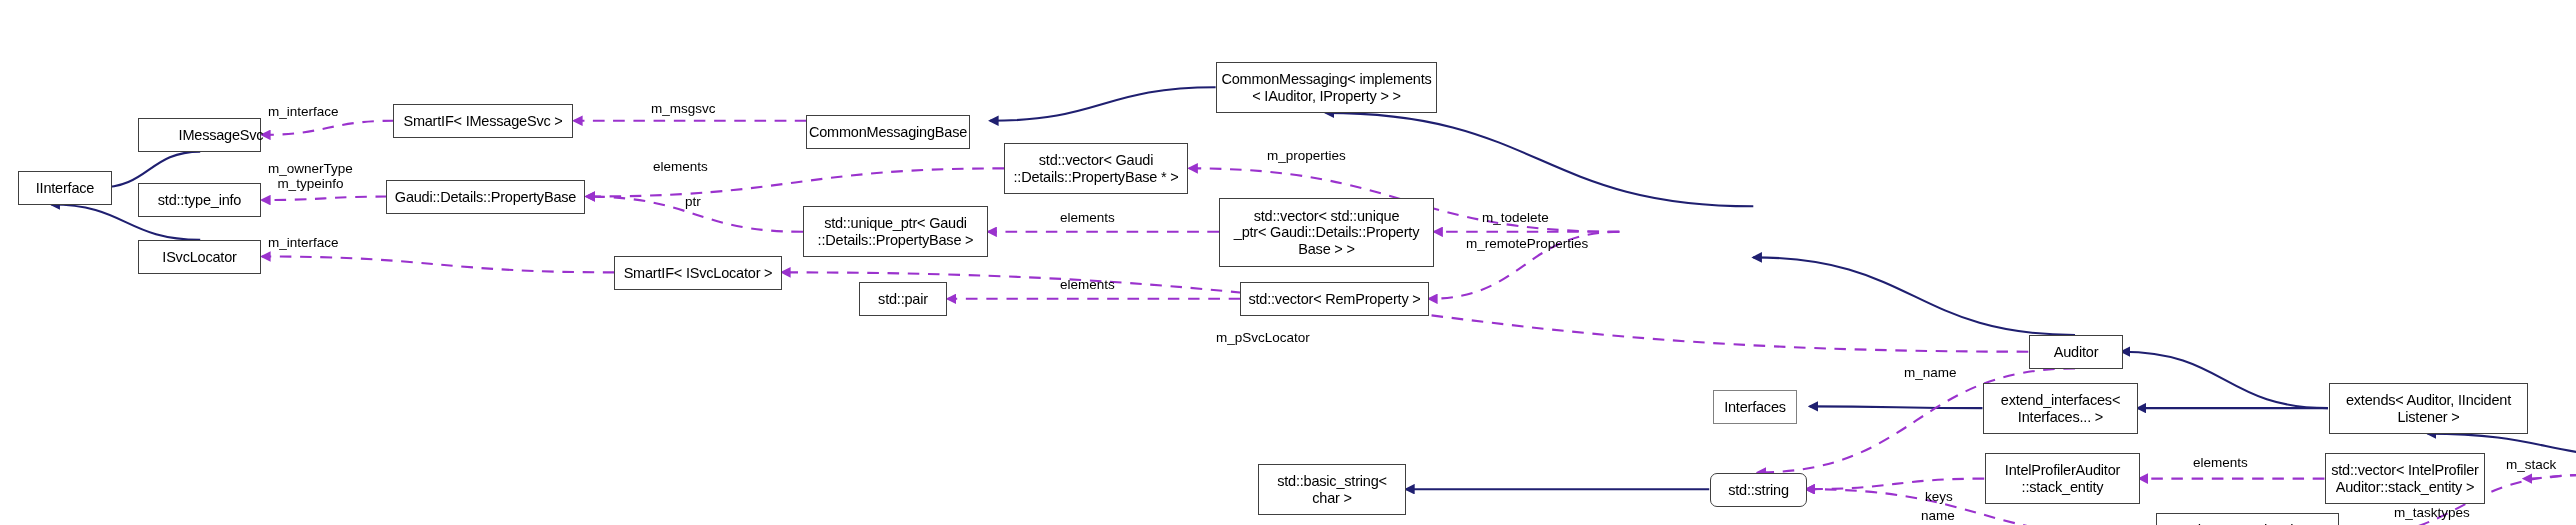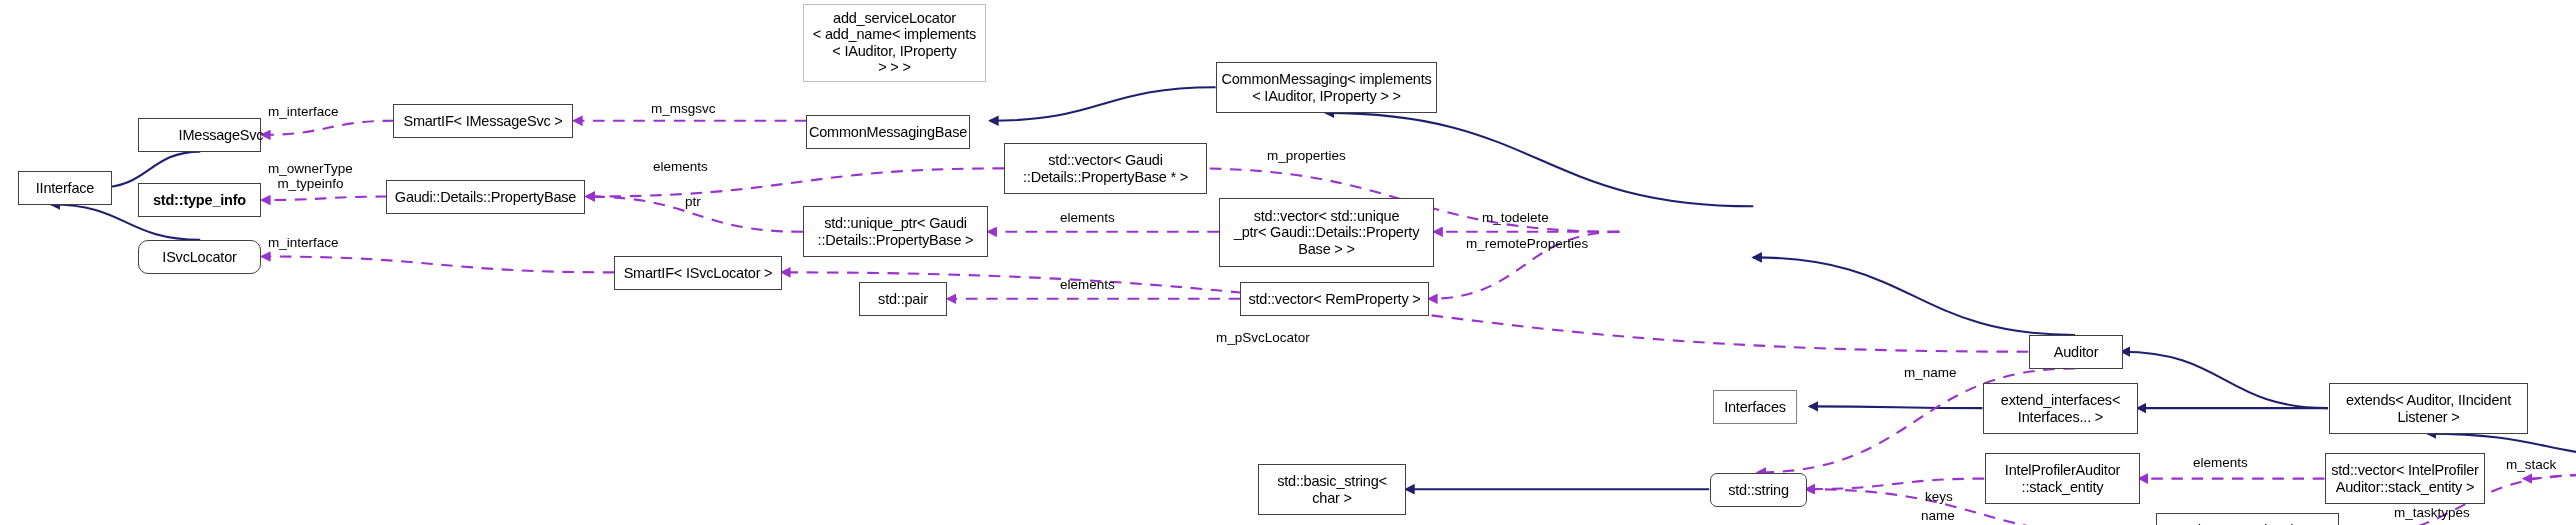--- a/index.html
+++ b/index.html
@@ -92,40 +92,36 @@
       <path d="M 1286.49,310.185 C 1134.6,310.185 1134.6,310.185 982.71,310.185" fill="none" stroke-width="2.2" stroke="#9a32cd" stroke-dasharray="12,9" marker-end="url(#arrowPurple)"></path>
       <path d="M 2104.5,365.08500000000004 C 1457.595,365.08500000000004 1457.595,282.735 810.69,282.735" fill="none" stroke-width="2.2" stroke="#9a32cd" stroke-dasharray="12,9" marker-end="url(#arrowPurple)"></path>
       <path d="M 2152.995,382.46999999999997 C 1988.295,382.46999999999997 1988.295,490.44 1823.595,490.44" fill="none" stroke-width="2.2" stroke="#9a32cd" stroke-dasharray="12,9" marker-end="url(#arrowPurple)"></path>
       <path d="M 2411.94,496.845 C 2315.865,496.845 2315.865,496.845 2219.79,496.845" fill="none" stroke-width="2.2" stroke="#9a32cd" stroke-dasharray="12,9" marker-end="url(#arrowPurple)"></path>
       <path d="M 2679.12,493.185 C 2648.925,493.185 2648.925,496.845 2618.73,496.845" fill="none" stroke-width="2.2" stroke="#9a32cd" stroke-dasharray="12,9" marker-end="url(#arrowPurple)"></path>
       <path d="M 2058.75,496.845 C 1966.335,496.845 1966.335,507.82500000000005 1873.92,507.82500000000005" fill="none" stroke-width="2.2" stroke="#9a32cd" stroke-dasharray="12,9" marker-end="url(#arrowPurple)"></path>
       <path d="M 2236.26,559.065 C 2055.09,559.065 2055.09,507.82500000000005 1873.92,507.82500000000005" fill="none" stroke-width="2.2" stroke="#9a32cd" stroke-dasharray="12,9" marker-end="url(#arrowPurple)"></path>
       <path d="M 2679.12,493.185 C 2552.8500000000004,493.185 2552.8500000000004,559.065 2426.5800000000004,559.065" fill="none" stroke-width="2.2" stroke="#9a32cd" stroke-dasharray="12,9" marker-end="url(#arrowPurple)"></path>
     </svg>
 
-<div class="node light" style="left: 803px; top: 3.5px; width: 183px; height: 78px;">add_serviceLocator
-&lt; add_name&lt; implements
-&lt; IAuditor, IProperty
-&gt; &gt; &gt;</div>
     <div class="node solid" style="left: 1216px; top: 62px; width: 221px; height: 51px;">CommonMessaging&lt; implements
 &lt; IAuditor, IProperty &gt; &gt;</div>
     <div class="node solid" style="left: 138px; top: 118px; width: 123px; height: 34px; padding-left: 43px;">IMessageSvc</div>
     <div class="node solid" style="left: 393px; top: 104px; width: 180px; height: 34px;">SmartIF&lt; IMessageSvc &gt;</div>
     <div class="node solid" style="left: 806px; top: 115px; width: 164px; height: 34px;">CommonMessagingBase</div>
     <div class="node solid" style="left: 10px; top: 171px; width: 94px; height: 34px; margin-left: 8px;">IInterface</div>
-    <div class="node solid" style="left: 138px; top: 183px; width: 123px; height: 34px; font-weight: bold;">std::type_info</div>
+    <div class="node solid" style="left: 138px; top: 183px; width: 123px; height: 34px;">std::type_info</div>
     <div class="node solid" style="left: 386px; top: 180px; width: 199px; height: 34px;">Gaudi::Details::PropertyBase</div>
-    <div class="node solid" style="left: 1004px; top: 143px; width: 203px; height: 51px;">std::vector&lt; Gaudi
+    <div class="node solid" style="left: 1004px; top: 143px; width: 184px; height: 51px;">std::vector&lt; Gaudi
 ::Details::PropertyBase * &gt;</div>
     <div class="node solid" style="left: 803px; top: 206px; width: 185px; height: 51px;">std::unique_ptr&lt; Gaudi
 ::Details::PropertyBase &gt;</div>
     <div class="node solid" style="left: 1219px; top: 198px; width: 215px; height: 69px;">std::vector&lt; std::unique
 _ptr&lt; Gaudi::Details::Property
 Base &gt; &gt;</div>
-    <div class="node solid" style="left: 138px; top: 240px; width: 123px; height: 34px; border-radius: 10px;">ISvcLocator</div>
+    <div class="node solid" style="left: 138px; top: 240px; width: 123px; height: 34px;">ISvcLocator</div>
     <div class="node solid" style="left: 614px; top: 256px; width: 168px; height: 34px;">SmartIF&lt; ISvcLocator &gt;</div>
     <div class="node solid" style="left: 859px; top: 282px; width: 88px; height: 34px;">std::pair</div>
     <div class="node solid" style="left: 1240px; top: 282px; width: 189px; height: 34px;">std::vector&lt; RemProperty &gt;</div>
     <div class="node solid" style="left: 2029px; top: 335px; width: 94px; height: 34px;">Auditor</div>
     <div class="node thin" style="left: 1713px; top: 390px; width: 84px; height: 34px;">Interfaces</div>
     <div class="node solid" style="left: 1983px; top: 383px; width: 155px; height: 51px;">extend_interfaces&lt;
 Interfaces... &gt;</div>
     <div class="node solid" style="left: 2329px; top: 383px; width: 199px; height: 51px;">extends&lt; Auditor, IIncident
 Listener &gt;</div>
     <div class="node solid" style="left: 1258px; top: 464px; width: 148px; height: 51px;">std::basic_string&lt;

